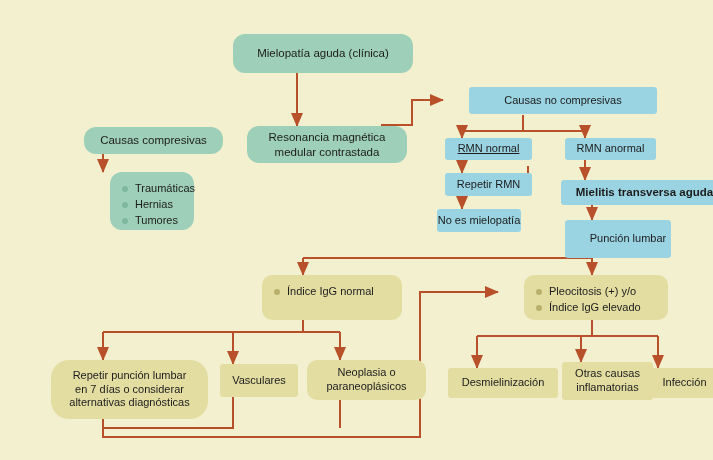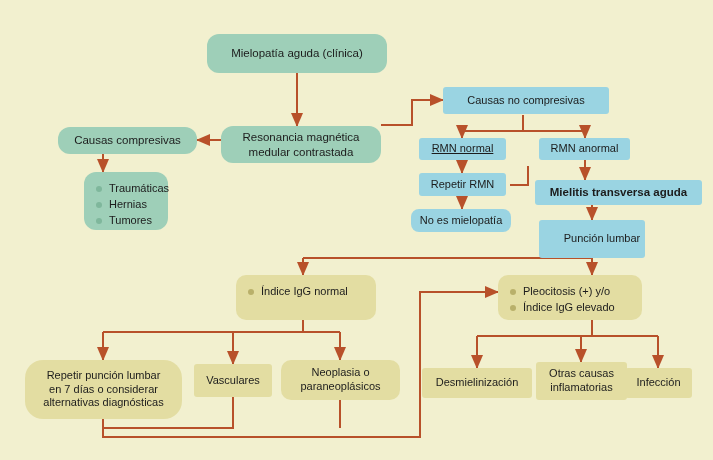--- a/index.html
+++ b/index.html
@@ -29,20 +29,21 @@
   .node {
     position: absolute;
     box-sizing: border-box;
     display: flex;
     align-items: center;
     justify-content: center;
     text-align: center;
     color: #1c1c1c;
     line-height: 1.25;
     z-index: 2;
+    margin-left: 26px;
   }
   .node span {
     display: block;
     width: 100%;
   }
   
   .teal {
     background: #9ecfb8;
     border-radius: 12px;
     font-size: 11.5px;
@@ -168,21 +169,21 @@
 
   <div class="node teal" style="left:221px; top:126px; width:160px; height:37px; white-space:pre-line;">
     <span>Resonancia magnética
 medular contrastada</span>
   </div>
 
   <div class="node teal" style="left:58px; top:127px; width:139px; height:27px;">
     <span>Causas compresivas</span>
   </div>
 
-  <div class="node blue" style="left:443px; top:87px; width:166px; height:27px;">
+  <div class="node blue" style="left:443px; top:87px; width:188px; height:27px;">
     <span>Causas no compresivas</span>
   </div>
 
   <div class="node teal bullets" style="left:84px; top:172px; width:84px; height:58px;">
     <ul>
       <li>Traumáticas</li>
       <li>Hernias</li>
       <li>Tumores</li>
     </ul>
   </div>
@@ -192,21 +193,21 @@
   </div>
 
   <div class="node blue" style="left:539px; top:138px; width:91px; height:22px;">
     <span>RMN anormal</span>
   </div>
 
   <div class="node blue" style="left:419px; top:173px; width:87px; height:23px;">
     <span>Repetir RMN</span>
   </div>
 
-  <div class="node blue" style="left:411px; top:209px; width:100px; height:23px;border-radius:8px;">
+  <div class="node blue" style="left:411px; top:209px; width:84px; height:23px;">
     <span>No es mielopatía</span>
   </div>
 
   <div class="node blue-bold" style="left:535px; top:180px; width:167px; height:25px;">
     <span>Mielitis transversa aguda</span>
   </div>
 
   <div class="node blue" style="left:539px; top:220px; width:106px; height:38px;padding-left:20px;">
     <span>Punción lumbar</span>
   </div>

